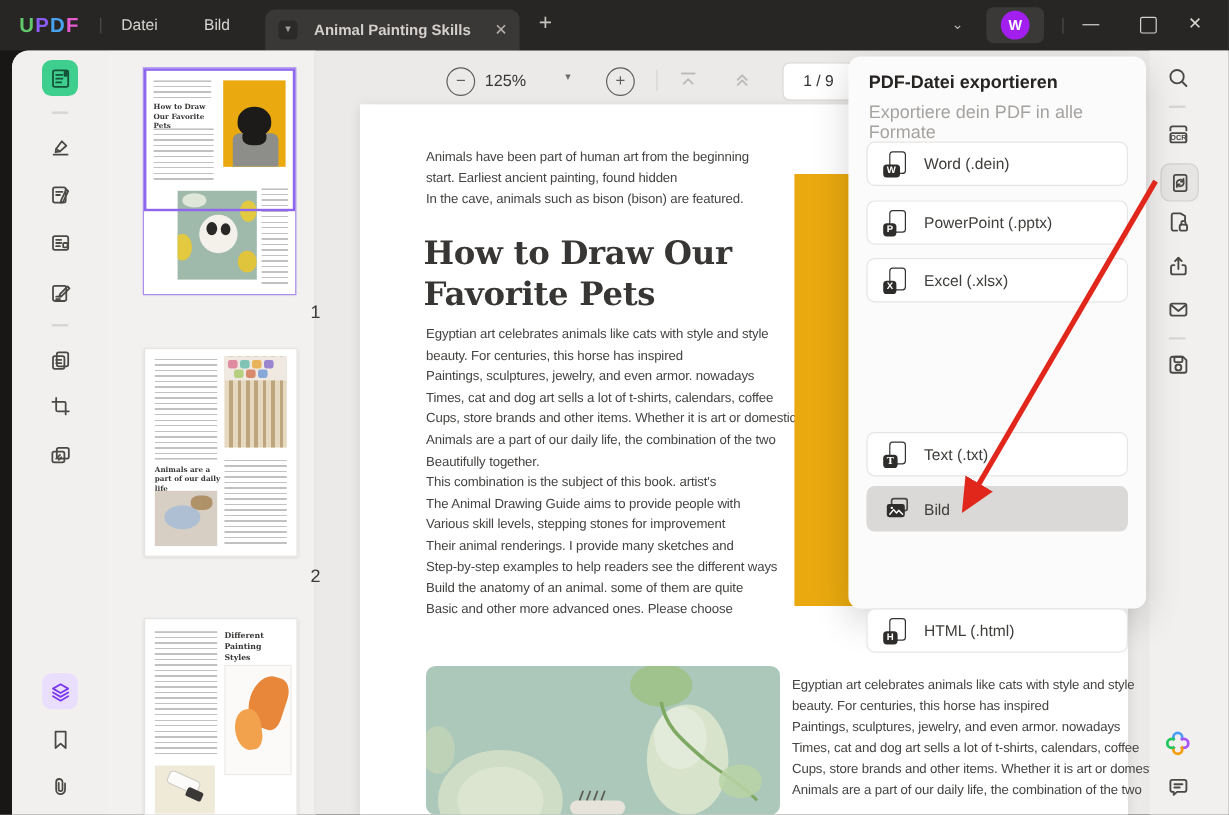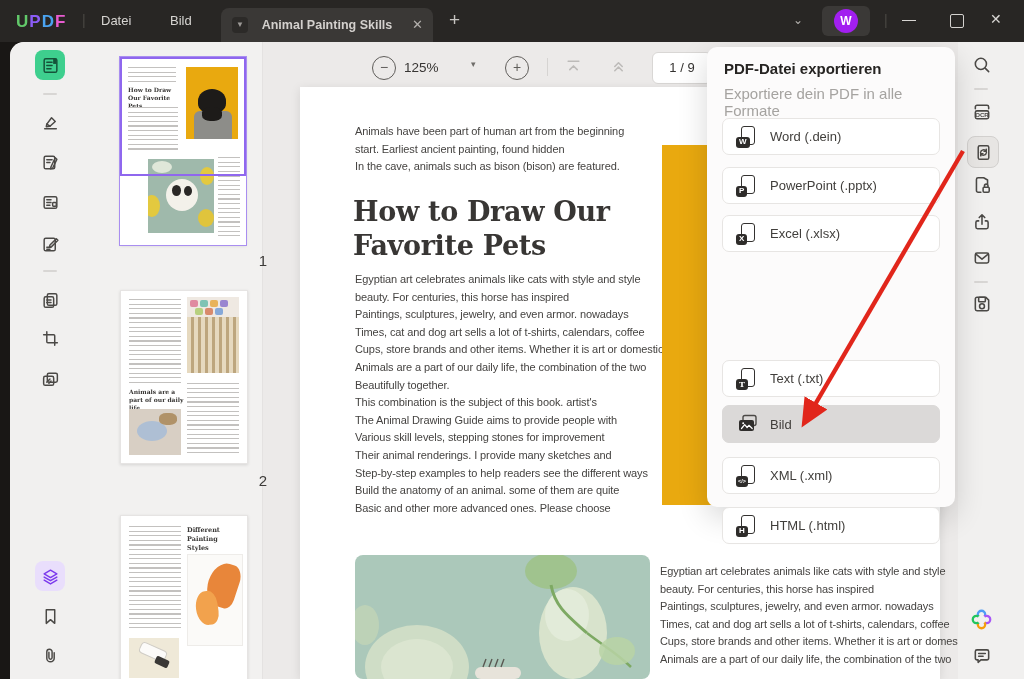--- a/index.html
+++ b/index.html
@@ -338,27 +338,20 @@
       <div class="fic">
         <svg width="24" height="22" viewBox="0 0 24 22">
             <rect class="ic" x="7" y="2.5" width="13" height="10" rx="2"></rect>
             <rect x="3" y="7" width="15" height="11" rx="2" fill="#2f2d2b"></rect>
             <path d="M5.5 15.5 l3.2-3.8 2.4 2.8 1.8-2.2 3.3 3.2" stroke="#fff" stroke-width="1.2" fill="none" stroke-linecap="round" stroke-linejoin="round"></path>
             <circle cx="7.2" cy="10.2" r="1" fill="#fff"></circle>
           </svg>
       </div>
       <div class="exlabel">Bild</div>
     </div>
-    <div class="abs excard" style="top:410px;">
-      <div class="fic">
-          <div class="fpage"></div>
-          <div class="fbadge fb-sm">&lt;/&gt;</div>
-        </div>
-      <div class="exlabel">XML (.xml)</div>
-    </div>
     <div class="abs excard" style="top:460px;">
       <div class="fic">
           <div class="fpage"></div>
           <div class="fbadge fb-lg">H</div>
         </div>
       <div class="exlabel">HTML (.html)</div>
     </div>
   </div>
 
   <div class="abs rtoolbar">

